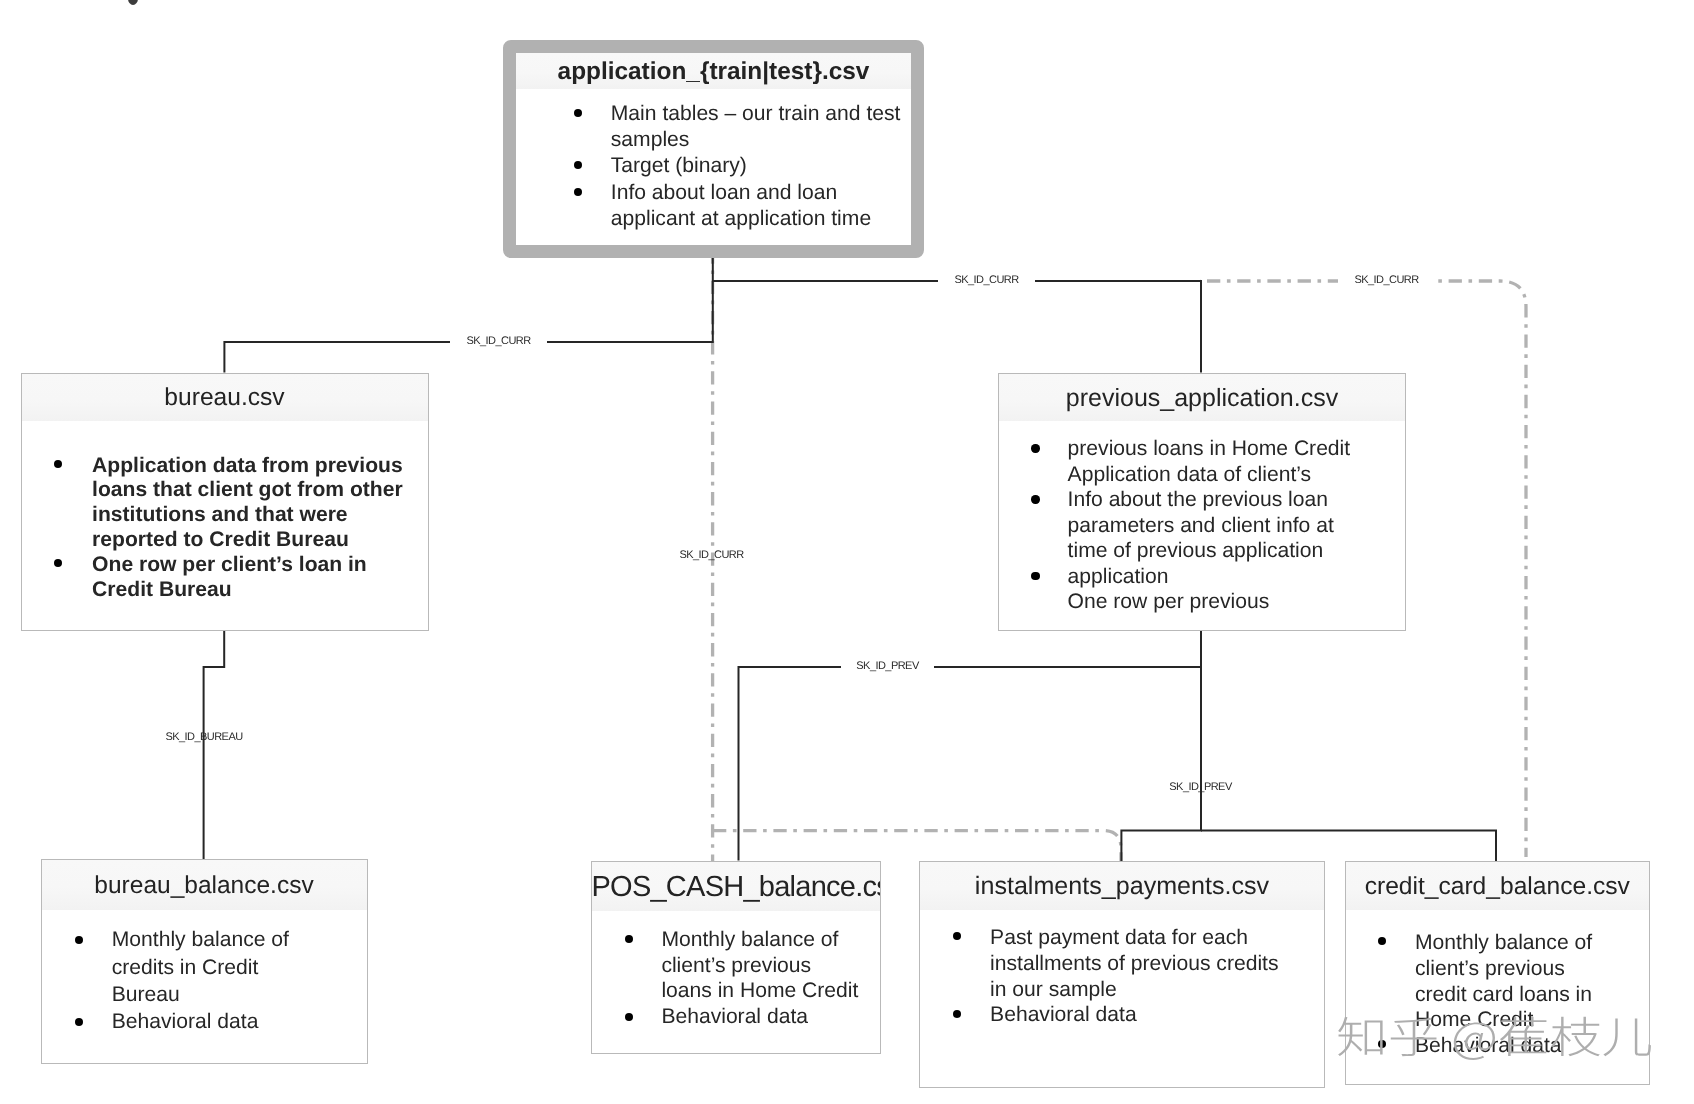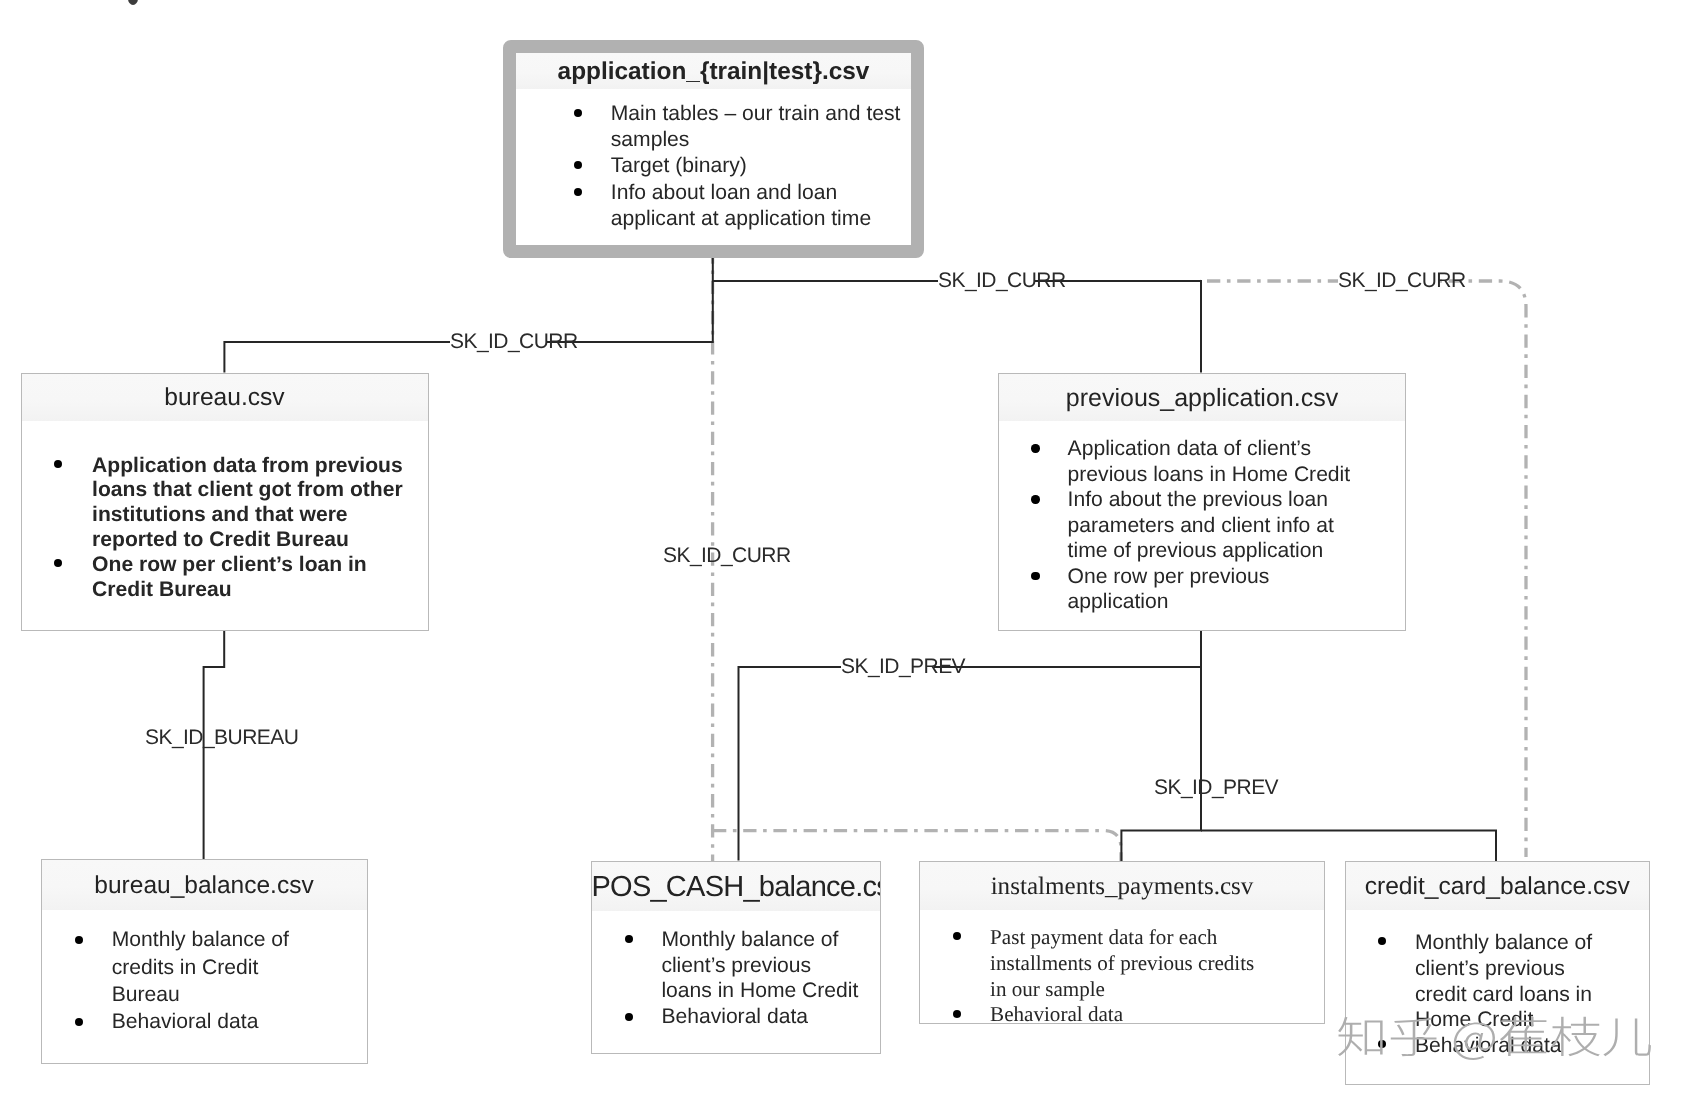--- a/index.html
+++ b/index.html
@@ -20,21 +20,21 @@
   .node .body{box-sizing:border-box;position:relative;}
   .node ul{margin:0;padding:0;list-style:none;}
   .node li{position:relative;color:#262626;padding-left:var(--ind,49px);}
   .node li .bul{position:absolute;border-radius:50%;background:#000000;
                 left:var(--bx,24px);top:var(--by,10px);
                 width:var(--bs,7.5px);height:var(--bs,7.5px);}
   .node li .ln{display:block;white-space:nowrap;transform:translateZ(0);}
 
   
   .lbl{position:absolute;color:#2a2a2a;white-space:nowrap;
-       font-size:21px;letter-spacing:-0.55px;line-height:21px;text-align:center;
+       font-size:11px;letter-spacing:-0.55px;line-height:21px;text-align:center;
        transform:translateZ(0);}
   .lbl-h{background:#ffffff;will-change:transform;}
   svg.edges{position:absolute;left:0;top:0;width:1694px;height:1104px;overflow:visible;}
   .e-solid{fill:none;stroke:#262626;stroke-width:2;}
   .e-dash{fill:none;stroke:#b2b2b2;stroke-width:3.3;
           stroke-dasharray:13.3 6.6 3.6 6.7;stroke-linecap:butt;}
   .wm{position:absolute;overflow:visible;}
   .artifact{position:absolute;background:#3a3a3a;border-radius:50%;}
 </style>
 </head>
@@ -95,23 +95,23 @@
         </ul>
     </div>
   </div>
 
   <div class="node plain" style="left:998px;top:372.5px;width:408px;height:258.5px;">
     <div class="hdr" style="height:47px;line-height:48px;font-size:25.0px;">
       <span>previous_application.csv</span>
     </div>
     <div class="body" style="padding-top:15.8px;">
       <ul style="font-size:21.1px;line-height:25.5px;--ind:68.6px;--bx:32.4px;--by:8px;--bs:8.4px;">
-          <li><span class="bul"></span><span class="txt"><span class="ln">Application data of client’s</span><span class="ln">previous loans in Home Credit</span></span></li>
+          <li><span class="bul"></span><span class="txt"><span class="ln">previous loans in Home Credit</span><span class="ln">Application data of client’s</span></span></li>
           <li><span class="bul"></span><span class="txt"><span class="ln">Info about the previous loan</span><span class="ln">parameters and client info at</span><span class="ln">time of previous application</span></span></li>
-          <li><span class="bul"></span><span class="txt"><span class="ln">One row per previous</span><span class="ln">application</span></span></li>
+          <li><span class="bul"></span><span class="txt"><span class="ln">application</span><span class="ln">One row per previous</span></span></li>
         </ul>
     </div>
   </div>
 
   <div class="node plain" style="left:40.5px;top:859px;width:327px;height:205px;">
     <div class="hdr" style="height:49.5px;line-height:51px;font-size:24.5px;">
       <span>bureau_balance.csv</span>
     </div>
     <div class="body" style="padding-top:16.8px;">
       <ul style="font-size:21.1px;line-height:27.2px;--ind:70.3px;--bx:33.8px;--by:10px;--bs:8px;">
@@ -126,21 +126,21 @@
       <span>POS_CASH_balance.csv</span>
     </div>
     <div class="body" style="padding-top:16.4px;">
       <ul style="font-size:21.1px;line-height:25.8px;--ind:69.9px;--bx:33.2px;--by:8.5px;--bs:8px;">
           <li><span class="bul"></span><span class="txt"><span class="ln">Monthly balance of</span><span class="ln">client’s previous</span><span class="ln">loans in Home Credit</span></span></li>
           <li><span class="bul"></span><span class="txt"><span class="ln">Behavioral data</span></span></li>
         </ul>
     </div>
   </div>
 
-  <div class="node plain" style="left:919px;top:861px;width:406px;height:163px;font-family:Liberation Serif, serif;">
+  <div class="node plain" style="left:919px;top:861px;width:406px;height:227px;">
     <div class="hdr" style="height:47.5px;line-height:49px;font-size:25.1px;">
       <span>instalments_payments.csv</span>
     </div>
     <div class="body" style="padding-top:15.6px;">
       <ul style="font-size:21.1px;line-height:25.8px;--ind:70.1px;--bx:33.2px;--by:7.3px;--bs:8px;">
           <li><span class="bul"></span><span class="txt"><span class="ln">Past payment data for each</span><span class="ln">installments of previous credits</span><span class="ln">in our sample</span></span></li>
           <li><span class="bul"></span><span class="txt"><span class="ln">Behavioral data</span></span></li>
         </ul>
     </div>
   </div>

